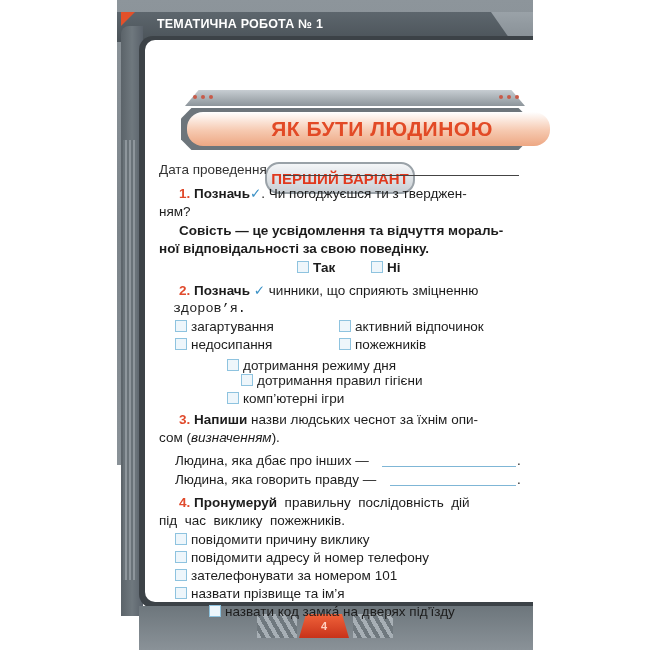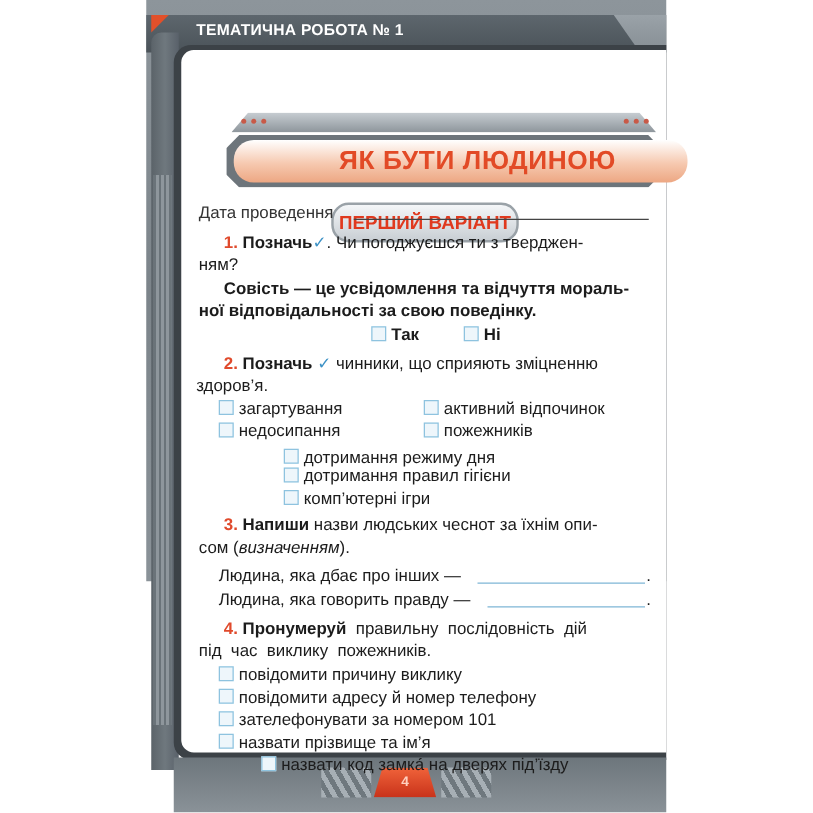--- a/index.html
+++ b/index.html
@@ -118,27 +118,27 @@
       <span class="cb"></span><span>Так</span>
     </div>
     <div class="t b" style="left:226px; top:220px;">
       <span class="cb"></span><span>Ні</span>
     </div>
 
     <div class="t" style="left:34px; top:243px;">
       <span class="num">2.</span>
       <span class="b">Позначь</span>&nbsp;<span class="chk">✓</span><span> чинники, що сприяють зміцненню</span>
     </div>
-    <div class="t" style="left:12px; top:261px;">здоров’я.</div>
+    <div class="t" style="left:28px; top:261px;font-family:Liberation Mono, monospace;">здоров’я.</div>
     <div class="t" style="left:30px; top:279px;"><span class="cb"></span><span>загартування</span></div>
     <div class="t" style="left:194px; top:279px;"><span class="cb"></span><span>активний відпочинок</span></div>
     <div class="t" style="left:30px; top:297px;"><span class="cb"></span><span>недосипання</span></div>
     <div class="t" style="left:194px; top:297px;"><span class="cb"></span><span>пожежників</span></div>
     <div class="t" style="left:82px; top:318px;"><span class="cb"></span><span>дотримання режиму дня</span></div>
-    <div class="t" style="left:82px; top:333px;"><span class="cb"></span><span>дотримання правил гігієни</span></div>
+    <div class="t" style="left:96px; top:333px;"><span class="cb"></span><span>дотримання правил гігієни</span></div>
     <div class="t" style="left:82px; top:351px;"><span class="cb"></span><span>комп’ютерні ігри</span></div>
 
     <div class="t" style="left:34px; top:372px;">
       <span class="num">3.</span>
       <span class="b">Напиши</span><span> назви людських чеснот за їхнім опи-</span>
     </div>
     <div class="t" style="left:14px; top:390px;">
       <span>сом (</span><i>визначенням</i><span>).</span>
     </div>
     <div class="t" style="left:30px; top:413px;">Людина, яка дбає про інших —</div>

